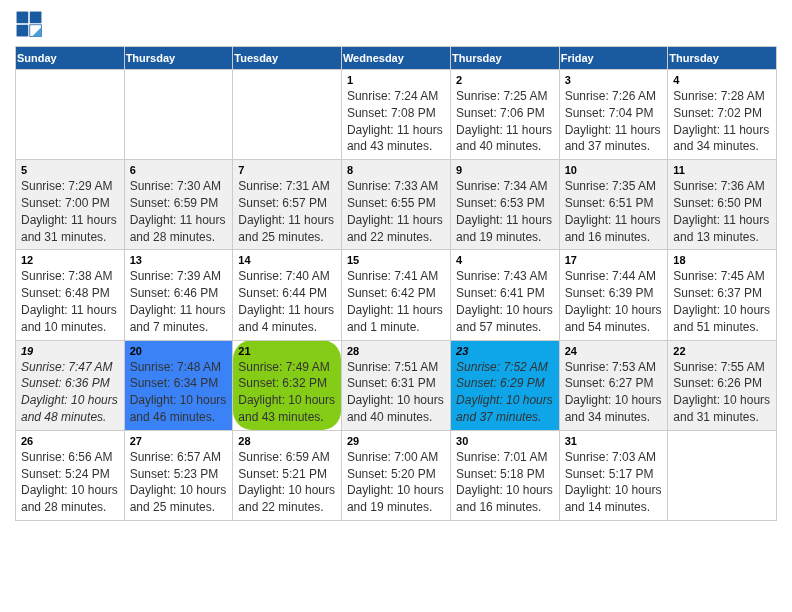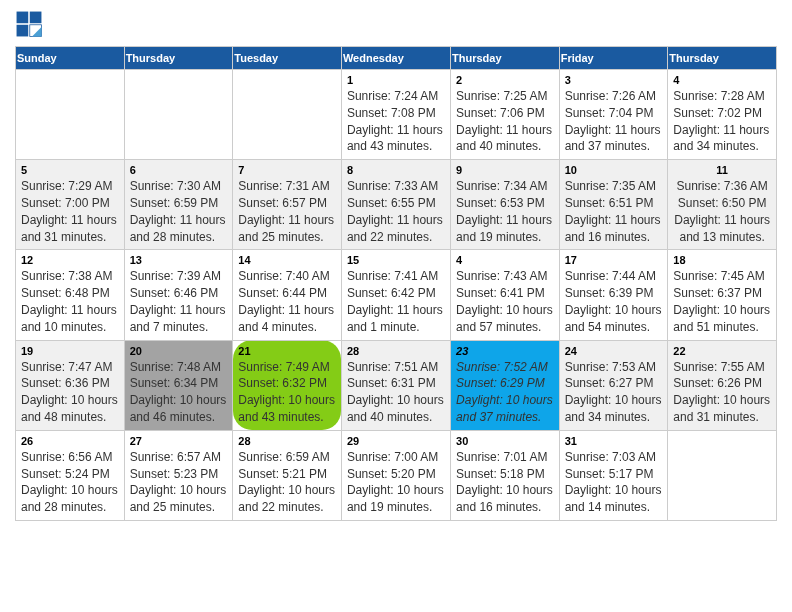--- a/index.html
+++ b/index.html
@@ -172,21 +172,21 @@
             <div class="day-info">Sunrise: 7:33 AM<br>Sunset: 6:55 PM<br>Daylight: 11 hours and 22 minutes.</div>
           </td>
           <td style="background: rgb(240, 240, 240);">
             <span class="day-num">9</span>
             <div class="day-info">Sunrise: 7:34 AM<br>Sunset: 6:53 PM<br>Daylight: 11 hours and 19 minutes.</div>
           </td>
           <td style="background: rgb(240, 240, 240);">
             <span class="day-num">10</span>
             <div class="day-info">Sunrise: 7:35 AM<br>Sunset: 6:51 PM<br>Daylight: 11 hours and 16 minutes.</div>
           </td>
-          <td style="background: rgb(240, 240, 240); text-align: center;">
+          <td style="background: rgb(240, 240, 240);">
             <span class="day-num">11</span>
             <div class="day-info">Sunrise: 7:36 AM<br>Sunset: 6:50 PM<br>Daylight: 11 hours and 13 minutes.</div>
           </td>
         </tr>
         <tr>
           <td>
             <span class="day-num">12</span>
             <div class="day-info">Sunrise: 7:38 AM<br>Sunset: 6:48 PM<br>Daylight: 11 hours and 10 minutes.</div>
           </td>
           <td>
@@ -208,25 +208,25 @@
           <td>
             <span class="day-num">17</span>
             <div class="day-info">Sunrise: 7:44 AM<br>Sunset: 6:39 PM<br>Daylight: 10 hours and 54 minutes.</div>
           </td>
           <td>
             <span class="day-num">18</span>
             <div class="day-info">Sunrise: 7:45 AM<br>Sunset: 6:37 PM<br>Daylight: 10 hours and 51 minutes.</div>
           </td>
         </tr>
         <tr>
-          <td style="background: rgb(240, 240, 240);">
+          <td style="background: rgb(240, 240, 240); font-style: italic;">
             <span class="day-num">19</span>
             <div class="day-info">Sunrise: 7:47 AM<br>Sunset: 6:36 PM<br>Daylight: 10 hours and 48 minutes.</div>
           </td>
-          <td style="background: #a3a3a3; margin-top: 12px;">
+          <td style="background: #3b82f6; margin-top: 12px;">
             <span class="day-num">20</span>
             <div class="day-info">Sunrise: 7:48 AM<br>Sunset: 6:34 PM<br>Daylight: 10 hours and 46 minutes.</div>
           </td>
           <td style="background: #84cc16; border-radius: 19px;">
             <span class="day-num">21</span>
             <div class="day-info">Sunrise: 7:49 AM<br>Sunset: 6:32 PM<br>Daylight: 10 hours and 43 minutes.</div>
           </td>
           <td style="background: rgb(240, 240, 240);">
             <span class="day-num">28</span>
             <div class="day-info">Sunrise: 7:51 AM<br>Sunset: 6:31 PM<br>Daylight: 10 hours and 40 minutes.</div>

